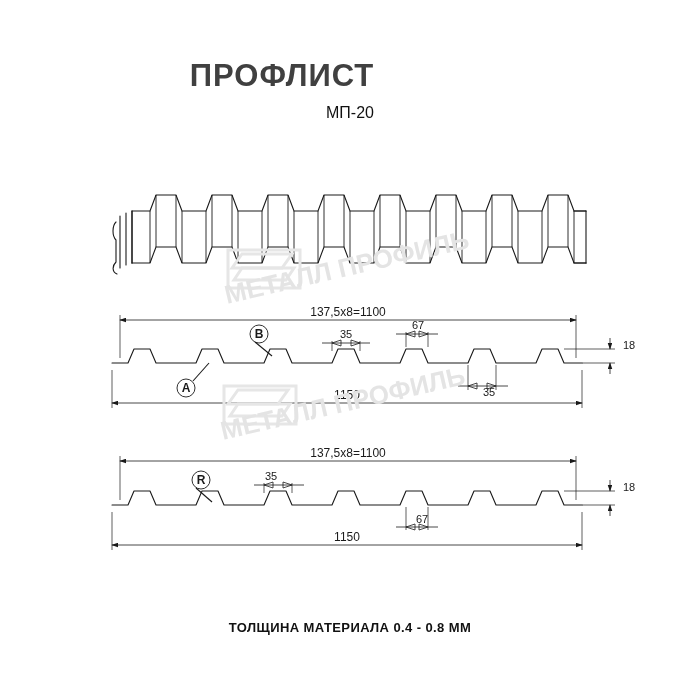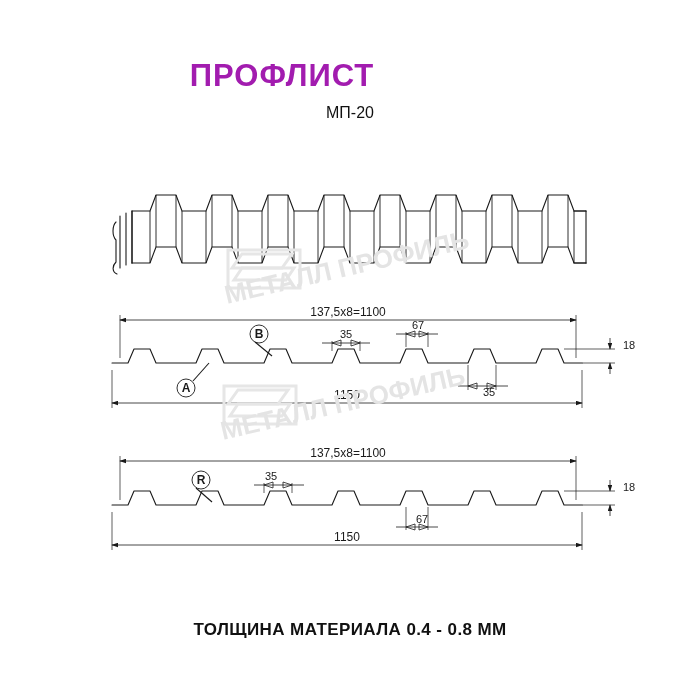--- a/index.html
+++ b/index.html
@@ -22,39 +22,39 @@
   }
   .title {
     position: absolute;
     top: 58px;
     left: 0;
     width: 564px;
     text-align: center;
     font-size: 31px;
     font-weight: bold;
     letter-spacing: 1px;
-    color: #a21caf;
+    color: #404040;
   }
   .subtitle {
     position: absolute;
     top: 104px;
     left: 0;
     width: 700px;
     text-align: center;
     font-size: 16px;
     font-weight: normal;
     color: #111;
   }
   .footer-note {
     position: absolute;
     top: 620px;
     left: 0;
     width: 700px;
     text-align: center;
-    font-size: 17px;
+    font-size: 13px;
     font-weight: bold;
     letter-spacing: 0.4px;
     color: #111;
   }
   svg.drawing {
     position: absolute;
     top: 0;
     left: 0;
   }
   .wm {

